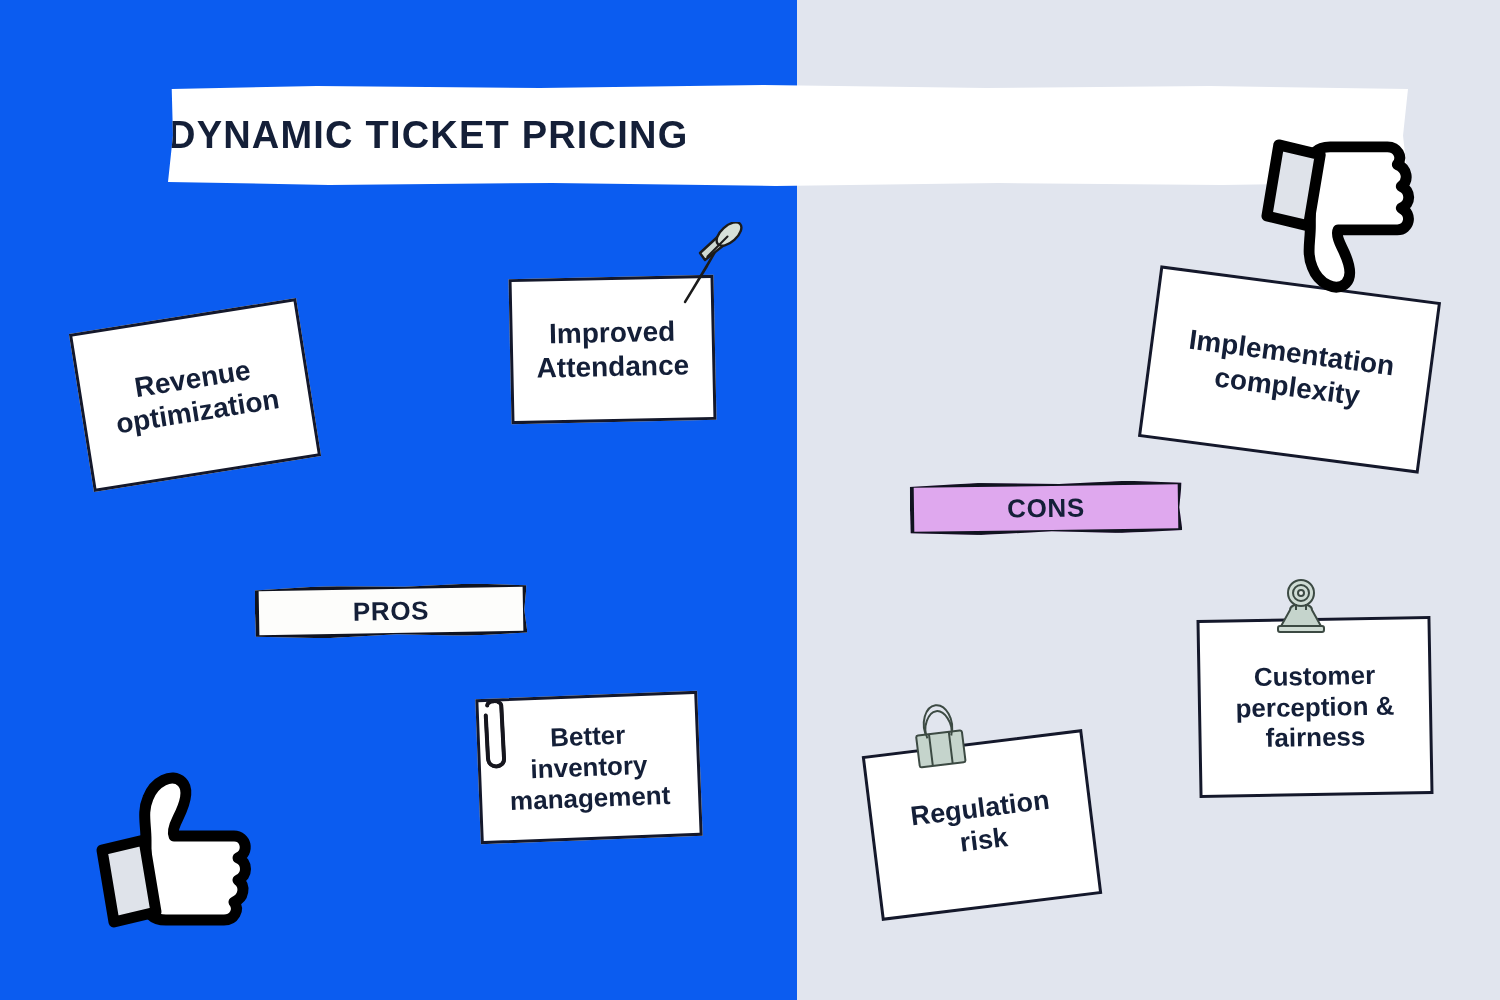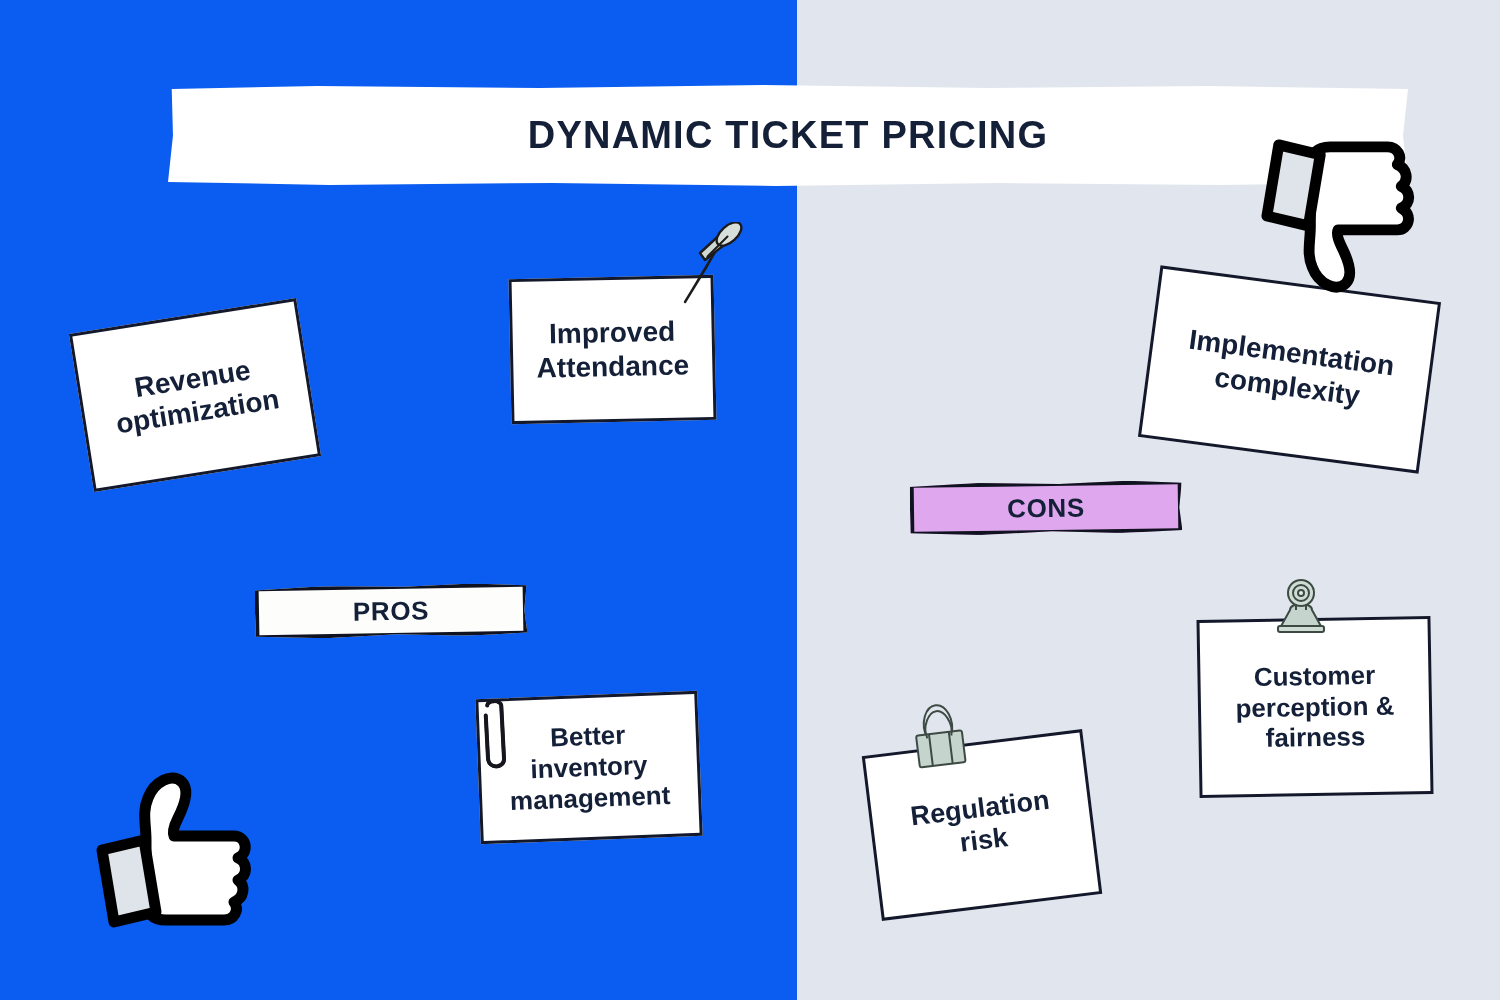--- a/index.html
+++ b/index.html
@@ -29,21 +29,21 @@
   
   #title-banner {
     position: absolute;
     left: 168px;
     top: 85px;
     width: 1240px;
     height: 101px;
     background: #ffffff;
     display: flex;
     align-items: center;
-    justify-content: center;
+    justify-content: flex-start;
     
     clip-path: polygon(
       0.3% 4%, 12% 1%, 30% 3%, 48% 0%, 66% 3%, 84% 1%, 100% 4%,
       99.6% 50%, 100% 96%, 85% 99%, 67% 97%, 49% 100%, 31% 97%, 13% 99%, 0% 96%,
       0.4% 50%);
   }
   #title-text {
     font-size: 38px;
     font-weight: 800;
     letter-spacing: 1.2px;

